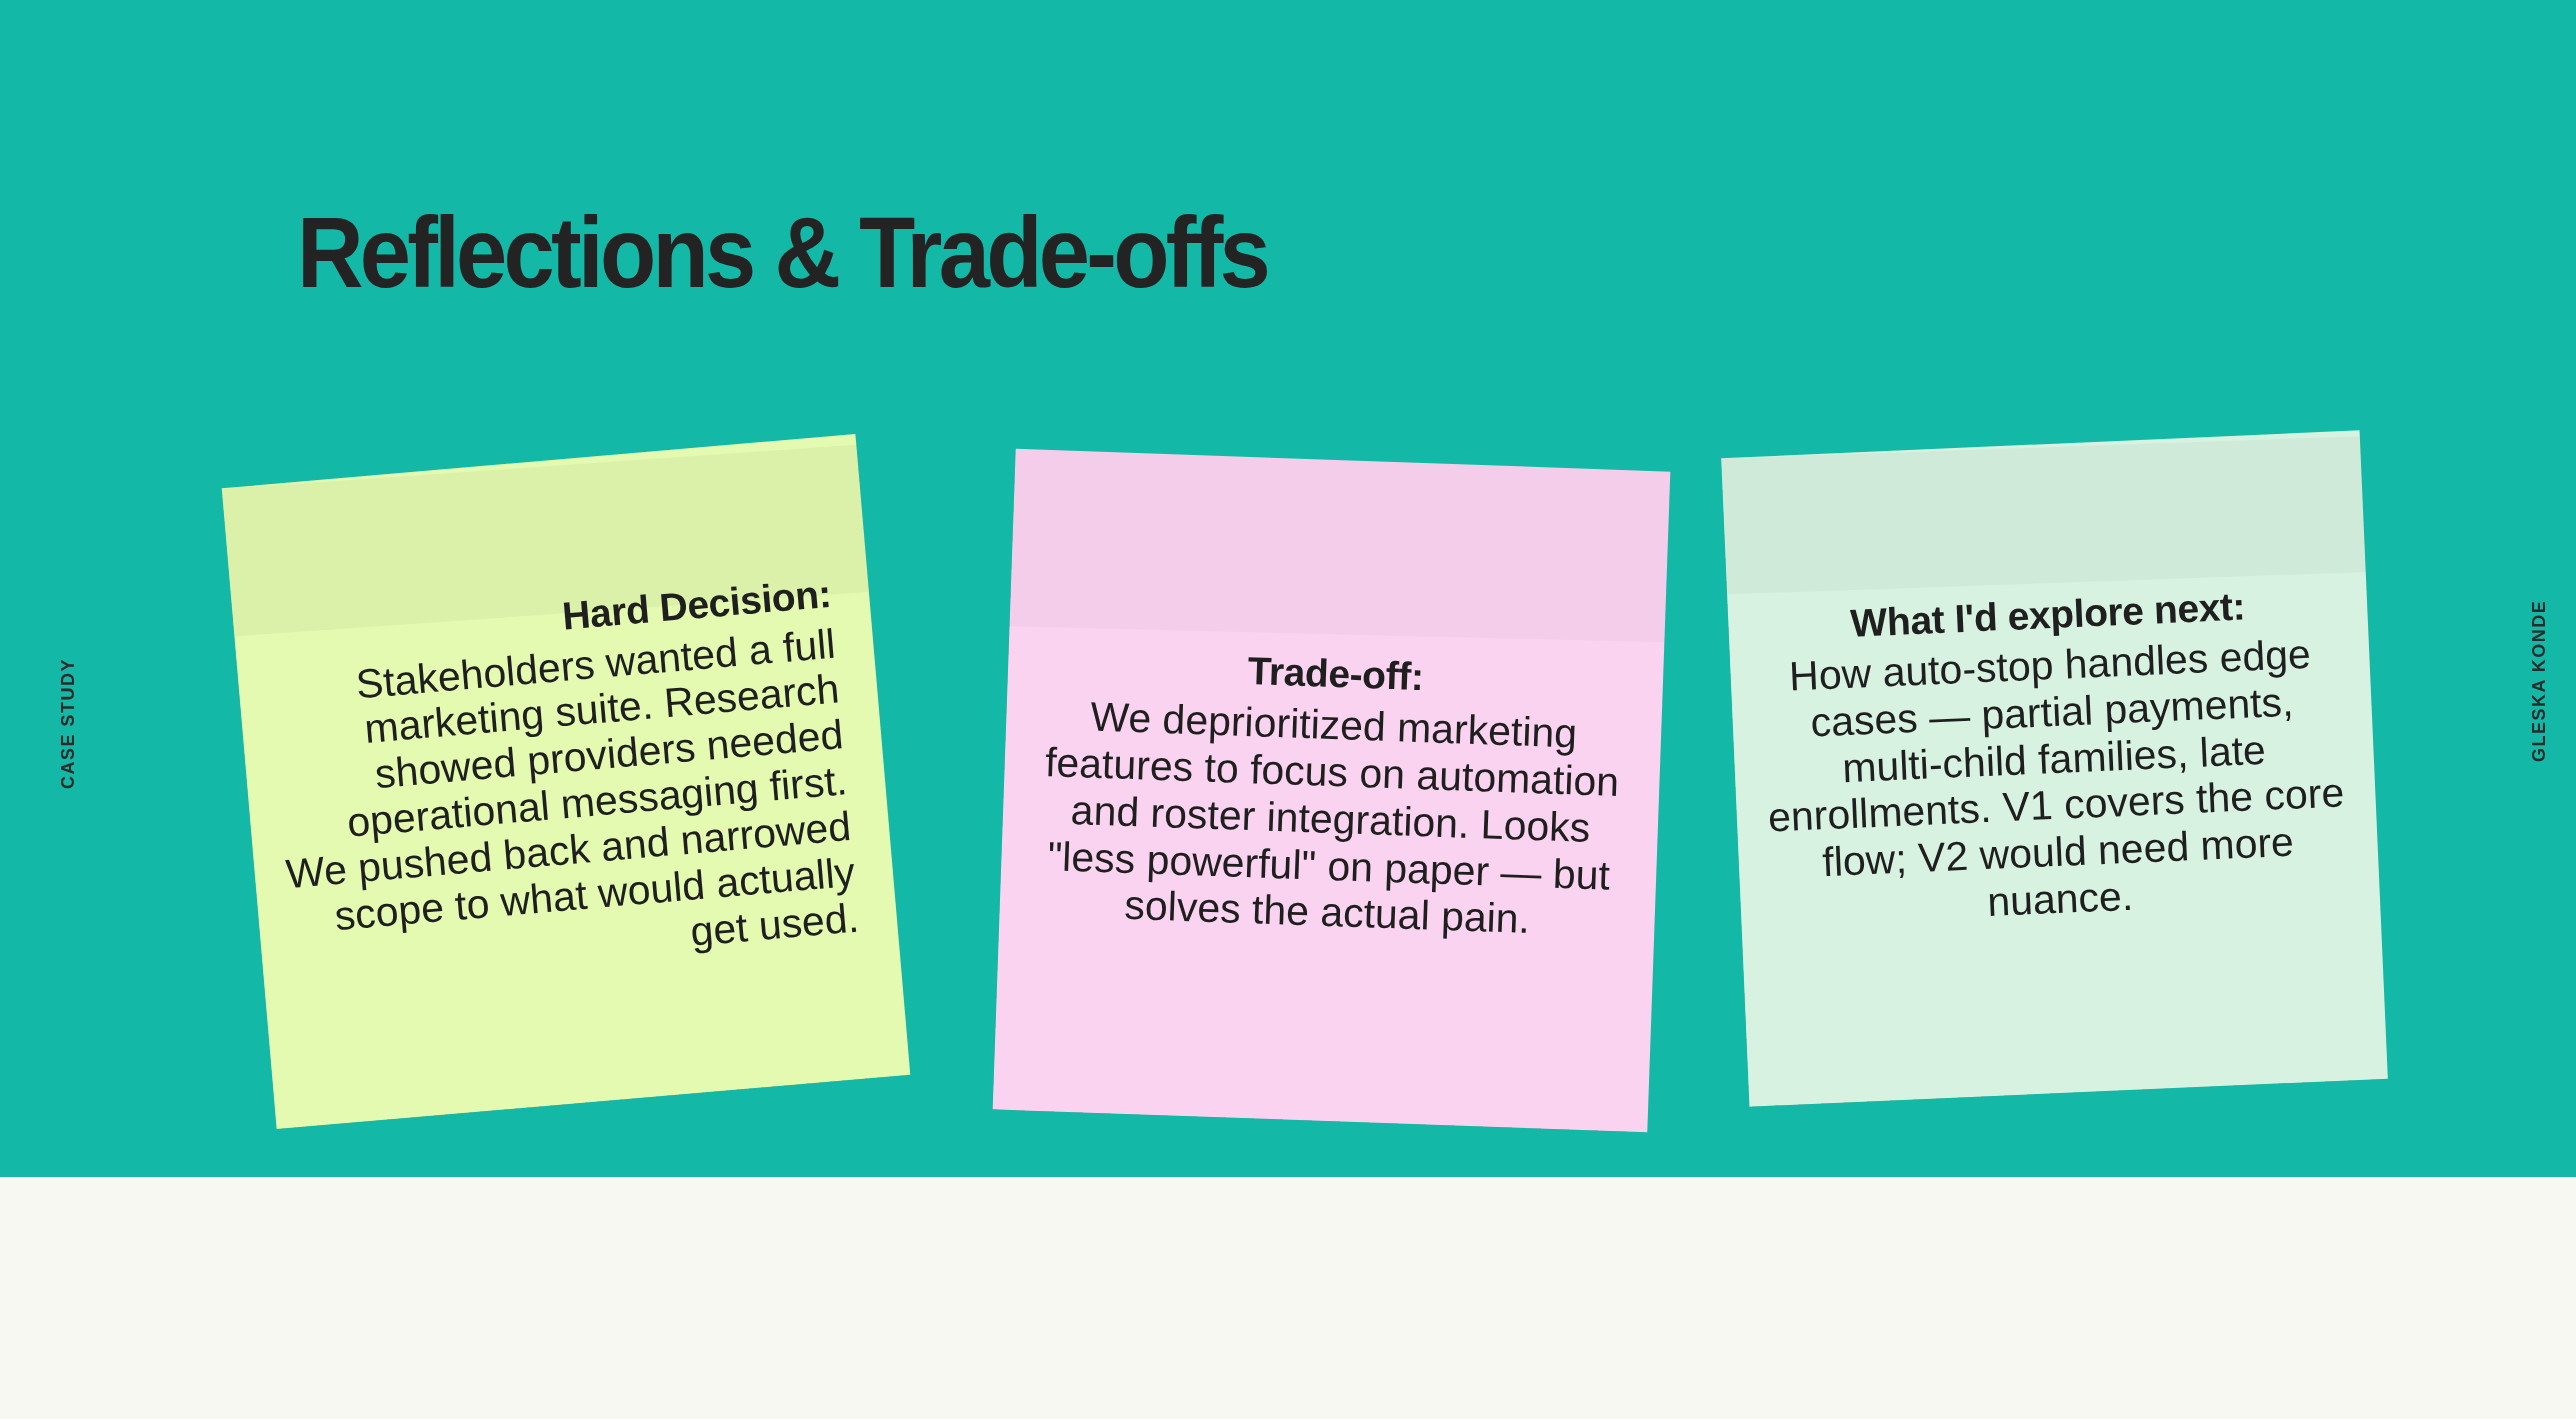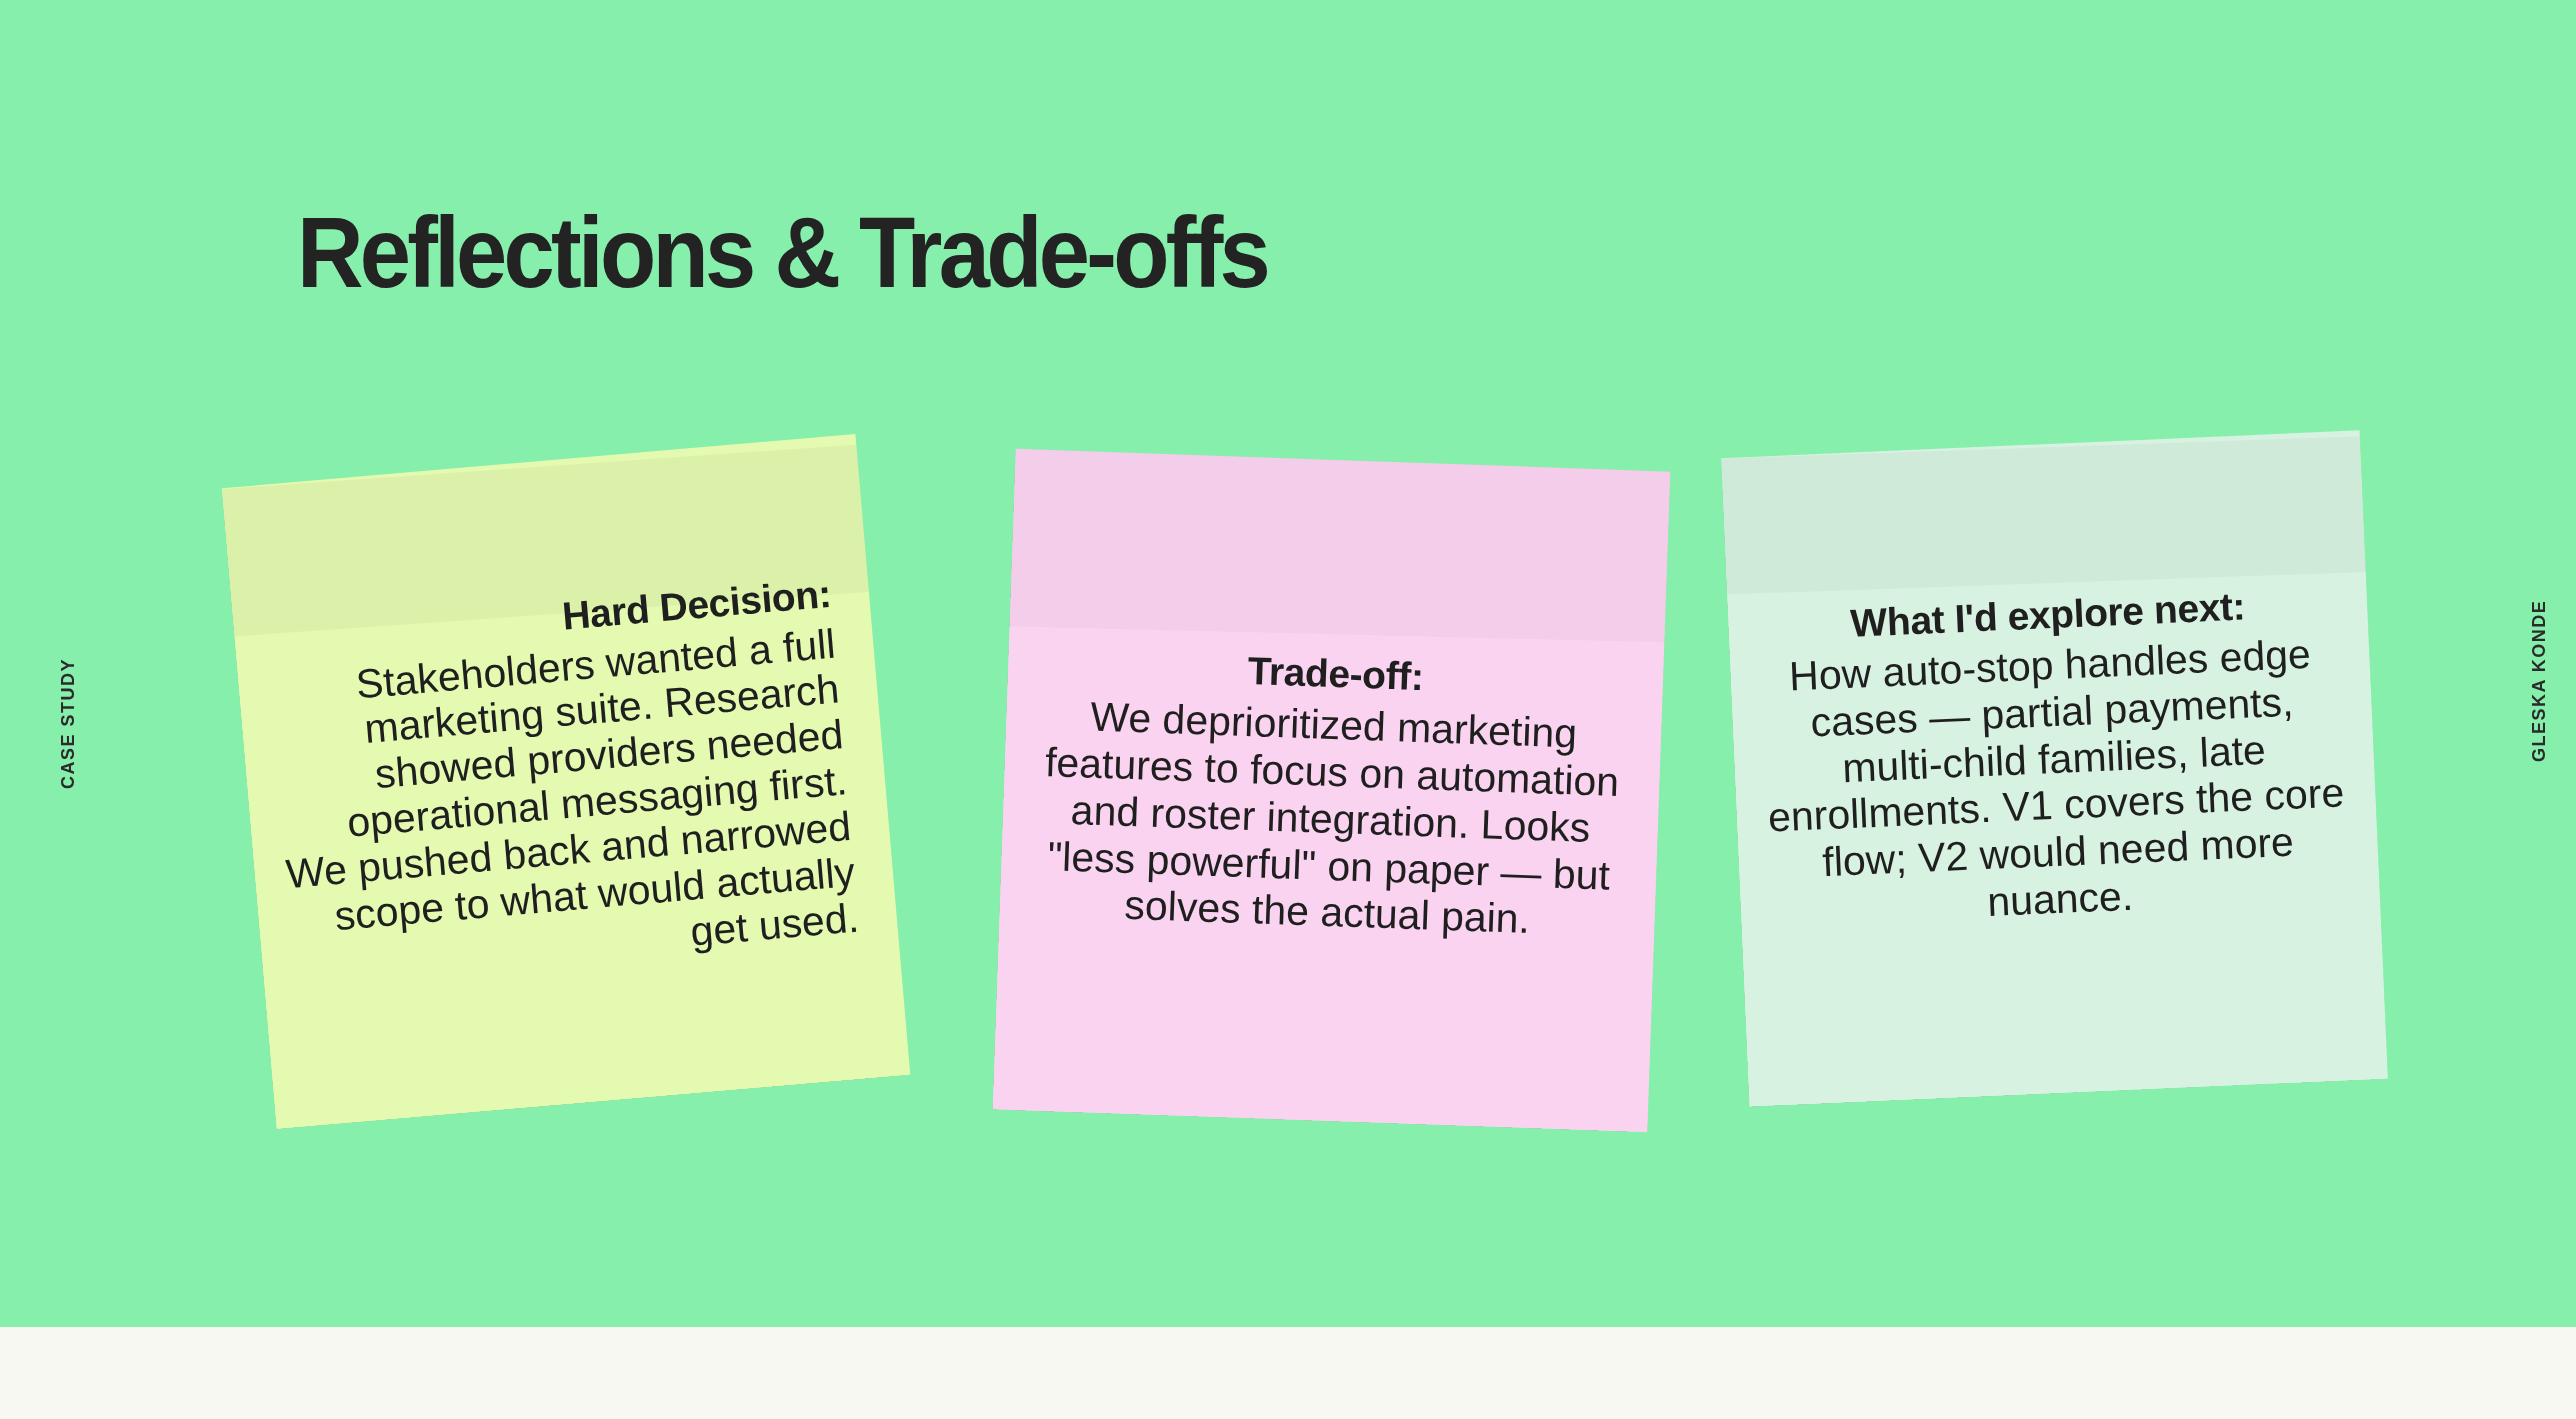--- a/index.html
+++ b/index.html
@@ -12,22 +12,22 @@
     background: #f7f8f2;
     font-family: "Liberation Sans", sans-serif;
     overflow: hidden;
     position: relative;
   }
 
   #slide {
     position: absolute;
     inset: 0;
     width: 2576px;
-    height: 1327px;
-    background: #86efac;
+    height: 1177px;
+    background: #14b8a6;
   }
 
   
   #page-title {
     position: absolute;
     left: 297px;
     top: 143px;
     font-family: "Liberation Sans", sans-serif;
     font-weight: 700;
     font-size: 89px;

